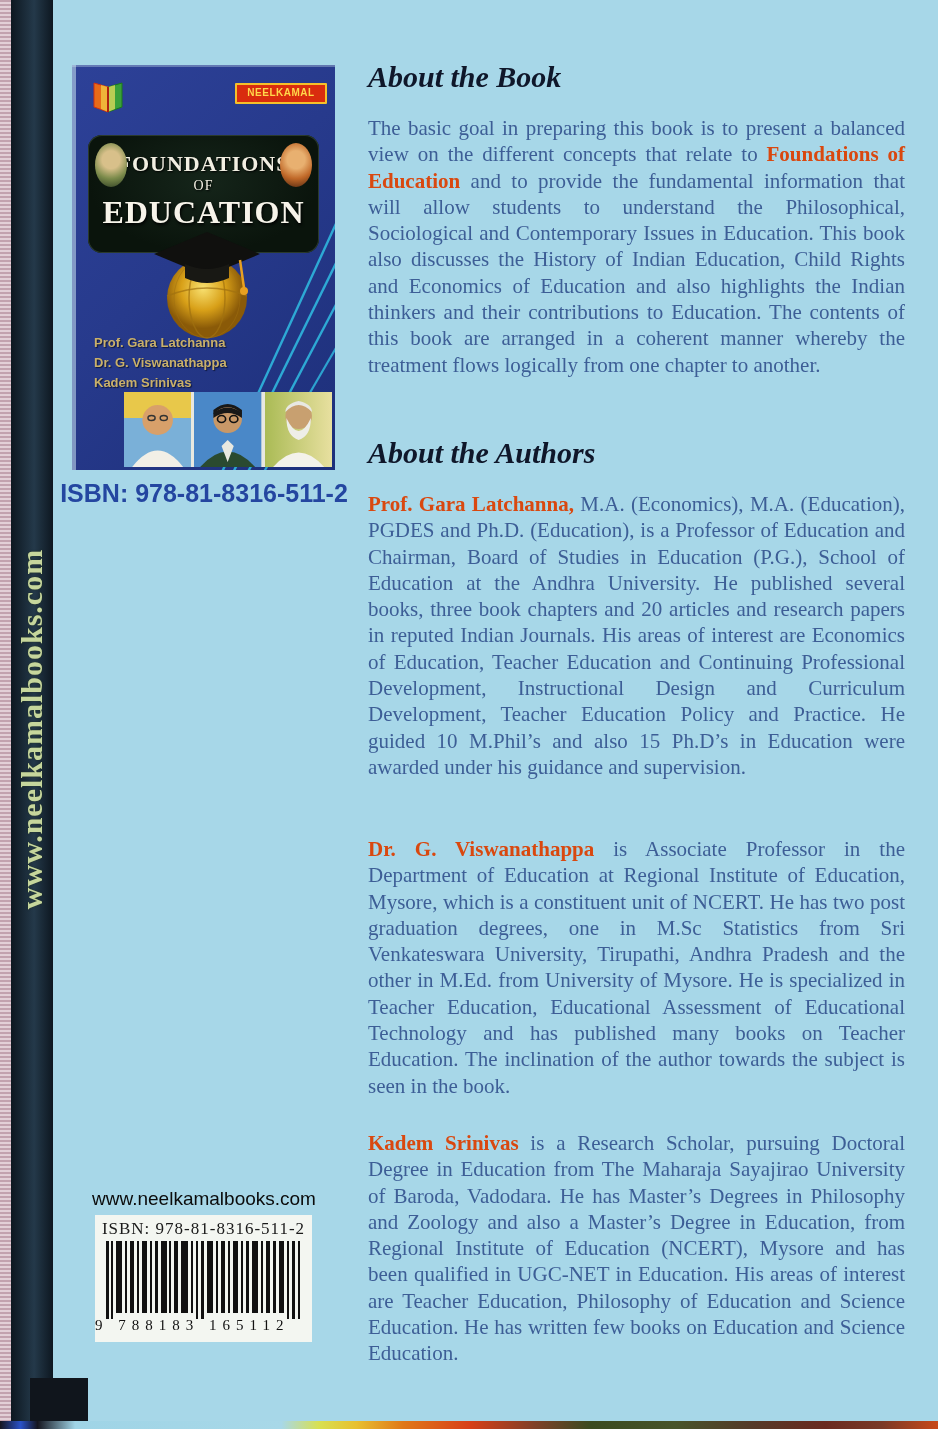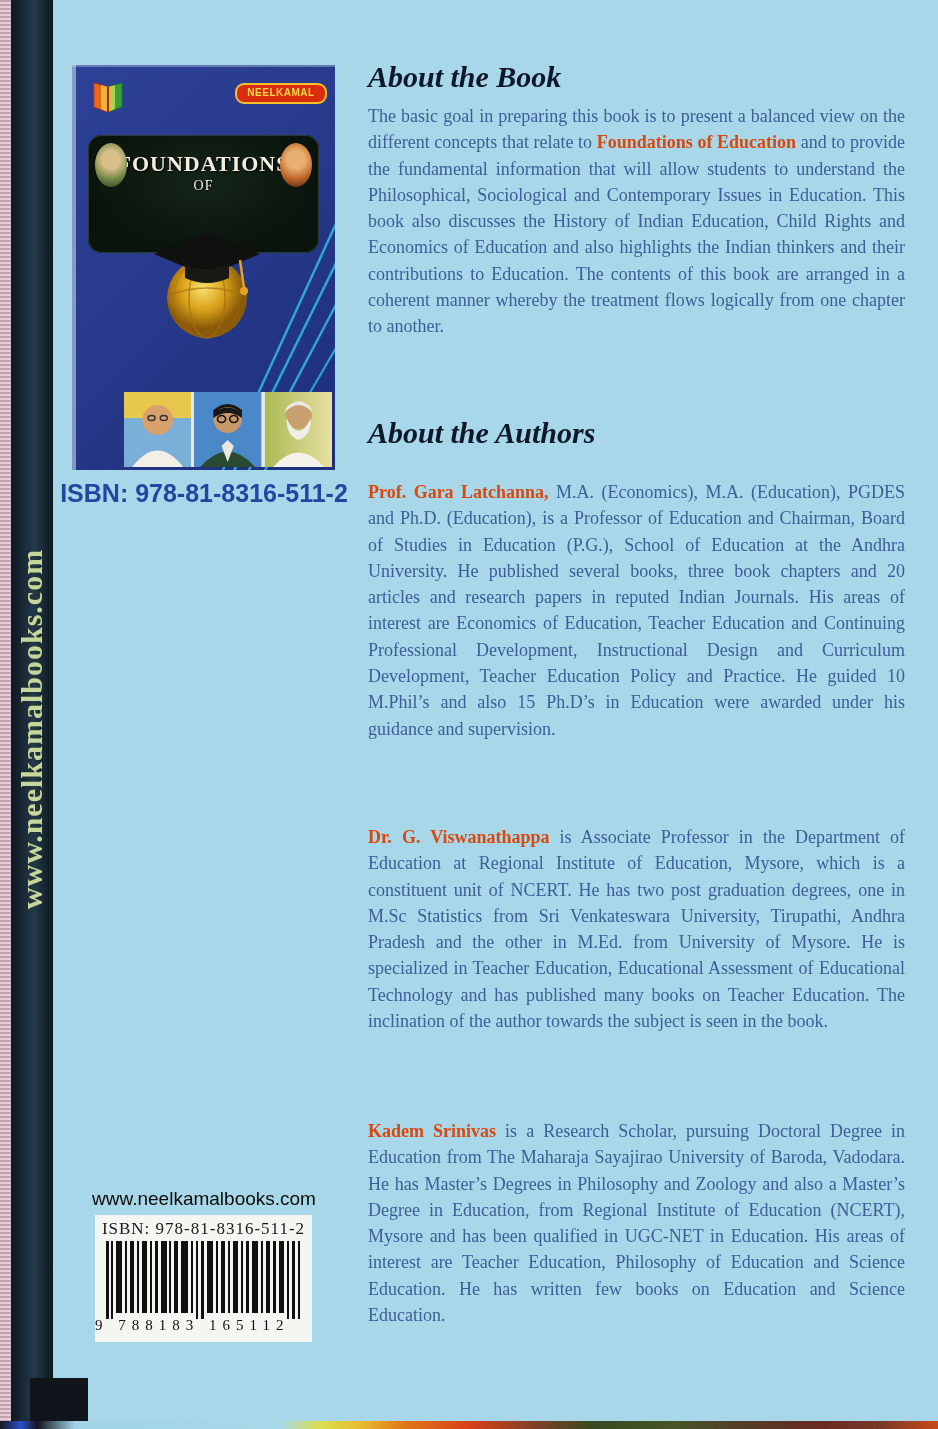--- a/index.html
+++ b/index.html
@@ -40,21 +40,21 @@
   
   .cover{
     position:absolute;left:72px;top:65px;width:263px;height:405px;
     background:linear-gradient(135deg,#2d4198 0%,#273a8c 45%,#1d2f7a 100%);
     box-shadow:inset 4px 0 0 rgba(205,232,242,.55), inset 0 2px 0 rgba(205,232,242,.35);
   }
   .cover-rays{position:absolute;left:0;top:0;width:100%;height:100%;}
   .logo{position:absolute;left:18px;top:16px;width:36px;height:34px;}
   .badge{
     position:absolute;right:8px;top:18px;width:88px;height:17px;
-    background:#d92c0e;border:2px solid #f5c02a;border-radius:9px;
+    background:#d92c0e;border:2px solid #f5c02a;border-radius:1px;
     color:#ffd84a;font-family:"Liberation Sans",sans-serif;
     font-size:10px;font-weight:bold;text-align:center;line-height:16px;letter-spacing:.5px;
   }
   .title-panel{
     position:absolute;left:16px;top:70px;width:231px;height:118px;
     background:radial-gradient(ellipse at 50% 40%,#15251a 0%,#0a140c 70%);
     border-radius:14px;box-shadow:0 0 0 1px #2a3a2c inset;
   }
   .title-panel .t1{margin-top:16px;text-align:center;color:#f2efe2;font-size:22px;font-weight:bold;letter-spacing:1px;text-shadow:1px 1px 2px #000;}
   .title-panel .t2{text-align:center;color:#f2efe2;font-size:14px;font-weight:normal;letter-spacing:1px;margin-top:1px;text-shadow:1px 1px 2px #000;}
@@ -79,22 +79,22 @@
     font-family:"Liberation Sans",sans-serif;font-weight:bold;
     font-size:25px;color:#2446a0;text-align:center;letter-spacing:0px;
   }
   
   .col{position:absolute;left:368px;width:537px;}
   .heading{
     font-family:"Liberation Serif",serif;font-style:italic;font-weight:bold;
     font-size:30px;color:#0f172a;letter-spacing:0px;
   }
   .body-text{
-    font-size:18px;line-height:26.3px;color:#3d5e96;
-    text-align:justify;text-justify:inter-word;
+    font-size:21px;line-height:26.3px;color:#3d5e96;
+    text-align:justify;text-justify:inter-word;margin-top:12px;
   }
   .body-text b.orange{color:#d9480f;}
   .body-text b.name{color:#d9480f;font-family:Liberation Serif, serif;}
   
   .bc-website{
     position:absolute;left:84px;top:1188px;width:240px;text-align:center;
     font-family:"Liberation Sans",sans-serif;font-size:19px;color:#0b0b0b;
   }
   .bc-box{
     position:absolute;left:95px;top:1215px;width:217px;height:127px;
@@ -135,40 +135,46 @@
     <line x1="18" y1="6" x2="18" y2="31" stroke="#b02010" stroke-width="2"></line>
   </svg>
 
   <div class="badge">NEELKAMAL</div>
 
   <div class="title-panel">
     <div class="oval left"></div>
     <div class="oval right"></div>
     <div class="t1">FOUNDATIONS</div>
     <div class="t2">OF</div>
+    <div class="t3">EDUCATION</div>
   </div>
 
   <svg class="globe-wrap" viewBox="0 0 110 112">
     <defs>
       <radialGradient id="gold" cx="45%" cy="38%">
         <stop offset="0%" stop-color="#f8e070"></stop>
         <stop offset="55%" stop-color="#d8a018"></stop>
         <stop offset="100%" stop-color="#8a5a08"></stop>
       </radialGradient>
     </defs>
     <circle cx="55" cy="68" r="40" fill="url(#gold)"></circle>
     <ellipse cx="55" cy="68" rx="18" ry="40" fill="none" stroke="#a07010" stroke-width="1.5" opacity="0.7"></ellipse>
     <ellipse cx="55" cy="68" rx="33" ry="40" fill="none" stroke="#a07010" stroke-width="1" opacity="0.5"></ellipse>
     <path d="M15 66 Q55 50 95 66" fill="none" stroke="#a07010" stroke-width="1.5" opacity="0.7"></path>
     <polygon points="55,2 108,24 55,46 2,24" fill="#10100e"></polygon>
     <path d="M33 34 L33 48 Q55 58 77 48 L77 34 Q55 44 33 34 Z" fill="#181814"></path>
     <line x1="88" y1="30" x2="92" y2="58" stroke="#e8a020" stroke-width="2.5"></line>
     <circle cx="92" cy="61" r="4" fill="#e8a020"></circle>
   </svg>
 
+  <div class="cover-authors">
+    <div>Prof. Gara Latchanna</div>
+    <div>Dr. G. Viswanathappa</div>
+    <div>Kadem Srinivas</div>
+  </div>
 
   <div class="portraits">
     <div class="portrait">
       <svg viewBox="0 0 66 75" width="100%" height="100%" preserveAspectRatio="none">
         <rect width="66" height="75" fill="#7ab0d8"></rect>
         <rect width="66" height="26" fill="#e8c84a"></rect>
         <circle cx="33" cy="28" r="15" fill="#d8a06a"></circle>
         <path d="M8 75 Q33 42 58 75 Z" fill="#f2efe6"></path>
         <ellipse cx="27" cy="26" rx="3.5" ry="2.5" fill="none" stroke="#333" stroke-width="1.4"></ellipse>
         <ellipse cx="39" cy="26" rx="3.5" ry="2.5" fill="none" stroke="#333" stroke-width="1.4"></ellipse>
@@ -203,21 +209,21 @@
       </svg>
     </div>
   </div>
 </div>
 
 <div class="isbn-under">ISBN: 978-81-8316-511-2</div>
 
 <div class="col heading" style="top:60px;">About the Book</div>
 <div class="col body-text" style="top:103px;"><span>The basic goal in preparing this book is to present a balanced view on the different concepts that relate to </span><b class="orange">Foundations of Education</b><span> and to provide the fundamental information that will allow students to understand the Philosophical, Sociological and Contemporary Issues in Education. This book also discusses the History of Indian Education, Child Rights and Economics of Education and also highlights the Indian thinkers and their contributions to Education. The contents of this book are arranged in a coherent manner whereby the treatment flows logically from one chapter to another.</span></div>
 
-<div class="col heading" style="top:416px;">About the Authors</div>
+<div class="col heading" style="top:436px;">About the Authors</div>
 
 <div class="col body-text" style="top:479px;"><b class="name">Prof. Gara Latchanna,</b><span> M.A. (Economics), M.A. (Education), PGDES and Ph.D. (Education), is a Professor of Education and Chairman, Board of Studies in Education (P.G.), School of Education at the Andhra University. He published several books, three book chapters and 20 articles and research papers in reputed Indian Journals. His areas of interest are Economics of Education, Teacher Education and Continuing Professional Development, Instructional Design and Curriculum Development, Teacher Education Policy and Practice. He guided 10 M.Phil’s and also 15 Ph.D’s in Education were awarded under his guidance and supervision.</span></div>
 
 <div class="col body-text" style="top:824px;"><b class="name">Dr. G. Viswanathappa</b><span> is Associate Professor in the Department of Education at Regional Institute of Education, Mysore, which is a constituent unit of NCERT. He has two post graduation degrees, one in M.Sc Statistics from Sri Venkateswara University, Tirupathi, Andhra Pradesh and the other in M.Ed. from University of Mysore. He is specialized in Teacher Education, Educational Assessment of Educational Technology and has published many books on Teacher Education. The inclination of the author towards the subject is seen in the book.</span></div>
 
 <div class="col body-text" style="top:1118px;"><b class="name">Kadem Srinivas</b><span> is a Research Scholar, pursuing Doctoral Degree in Education from The Maharaja Sayajirao University of Baroda, Vadodara. He has Master’s Degrees in Philosophy and Zoology and also a Master’s Degree in Education, from Regional Institute of Education (NCERT), Mysore and has been qualified in UGC-NET in Education. His areas of interest are Teacher Education, Philosophy of Education and Science Education. He has written few books on Education and Science Education.</span></div>
 
 <div class="bc-website">www.neelkamalbooks.com</div>
 <div class="bc-box">
   <div class="bc-isbn">ISBN: 978-81-8316-511-2</div>

